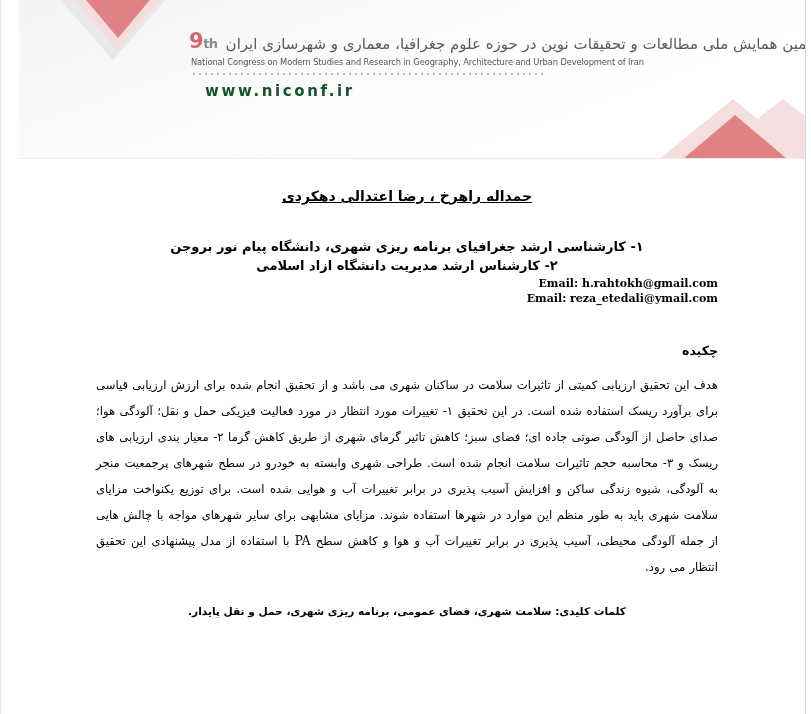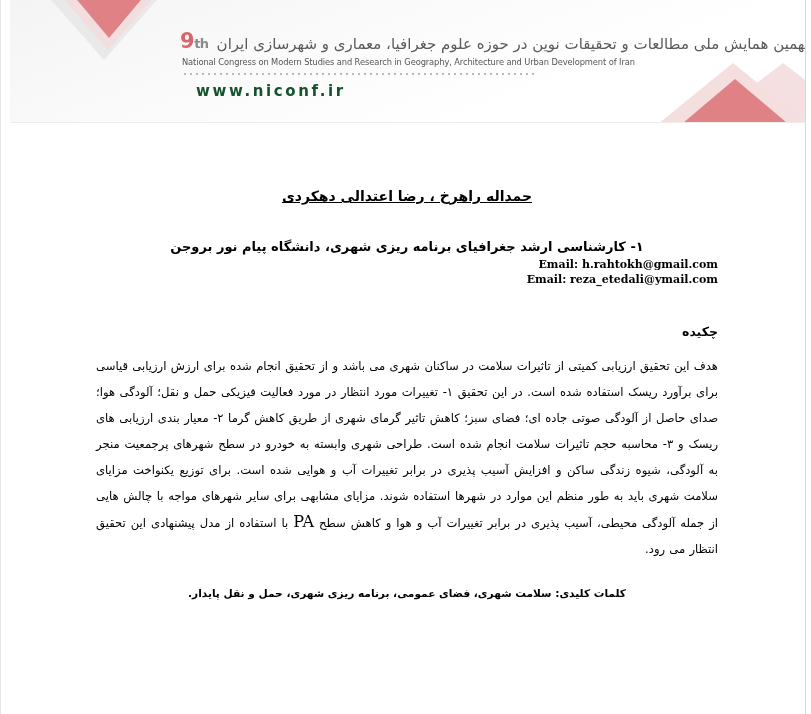--- a/index.html
+++ b/index.html
@@ -37,23 +37,23 @@
     left: 0px;
     width: 1px;
     height: 714px;
     background: #e6e6e6;
   }
 
   
   .banner {
     position: absolute;
     top: 0;
-    left: 10px;
+    left: 19px;
     right: 6px;
-    height: 123px;
+    height: 159px;
     background: #fbfafa;
     overflow: hidden;
   }
   .banner-sheen {
     position: absolute;
     top: 0; left: 0; right: 0; bottom: 0;
     background: linear-gradient(160deg, #f4f4f4 0%, #fafafa 35%, #ffffff 70%);
   }
   .banner-bottom-edge {
     position: absolute;
@@ -266,21 +266,21 @@
     text-align-last: right;
     font-family: "DejaVu Sans", sans-serif;
     font-size: 11.6px;
     line-height: 26px;
     word-spacing: 0.5px;
   }
   .abstract-body .lat {
     direction: ltr;
     unicode-bidi: isolate;
     font-family: "DejaVu Serif", "Liberation Serif", serif;
-    font-size: 16px;
+    font-size: 12px;
   }
 
   .keywords {
     margin-top: 22px;
     text-align: center;
     font-family: "DejaVu Sans", sans-serif;
     font-size: 10.6px;
     font-weight: bold;
     line-height: 18px;
   }
@@ -319,20 +319,21 @@
     </div>
   </div>
 
   <div class="doc">
 
 
     <div class="authors">حمداله راهرخ ، رضا اعتدالی دهکردی</div>
 
     <div class="affiliations">
       <div class="affil-line">۱-  کارشناسی ارشد جغرافیای برنامه ریزی شهری، دانشگاه پیام نور بروجن</div>
+      <div class="affil-line">۲- کارشناس ارشد مدیریت دانشگاه ازاد اسلامی</div>
     </div>
 
     <div class="emails">
       <div>Email: h.rahtokh@gmail.com</div>
       <div>Email: reza_etedali@ymail.com</div>
     </div>
 
     <div class="abstract-heading">چکیده</div>
 
     <div class="abstract-body"><span>هدف این تحقیق ارزیابی کمیتی از تاثیرات سلامت در ساکنان شهری می باشد و از تحقیق انجام شده برای ارزش ارزیابی قیاسی برای برآورد ریسک استفاده شده است. در این تحقیق ۱- تغییرات مورد انتظار در مورد فعالیت فیزیکی حمل و نقل؛ آلودگی هوا؛ صدای حاصل از آلودگی صوتی جاده ای؛ فضای سبز؛ کاهش تاثیر گرمای شهری از طریق کاهش گرما ۲- معیار بندی ارزیابی های ریسک و ۳- محاسبه حجم تاثیرات سلامت انجام شده است. طراحی شهری وابسته به خودرو در سطح شهرهای پرجمعیت منجر به آلودگی، شیوه زندگی ساکن و افزایش آسیب پذیری در برابر تغییرات آب و هوایی شده است. برای توزیع یکنواخت مزایای سلامت شهری باید به طور منظم این موارد در شهرها استفاده شوند. مزایای مشابهی برای سایر شهرهای مواجه با چالش هایی از جمله آلودگی محیطی، آسیب پذیری در برابر تغییرات آب و هوا و کاهش سطح </span><span class="lat">PA</span><span> با استفاده از مدل پیشنهادی این تحقیق انتظار می رود.</span></div>

